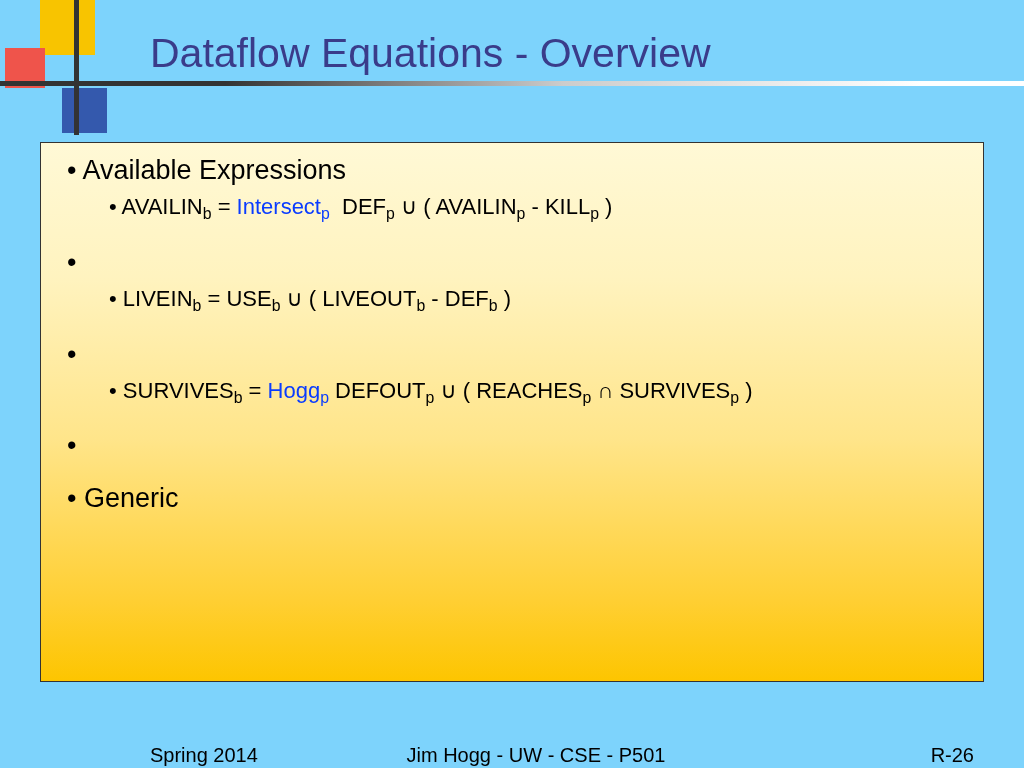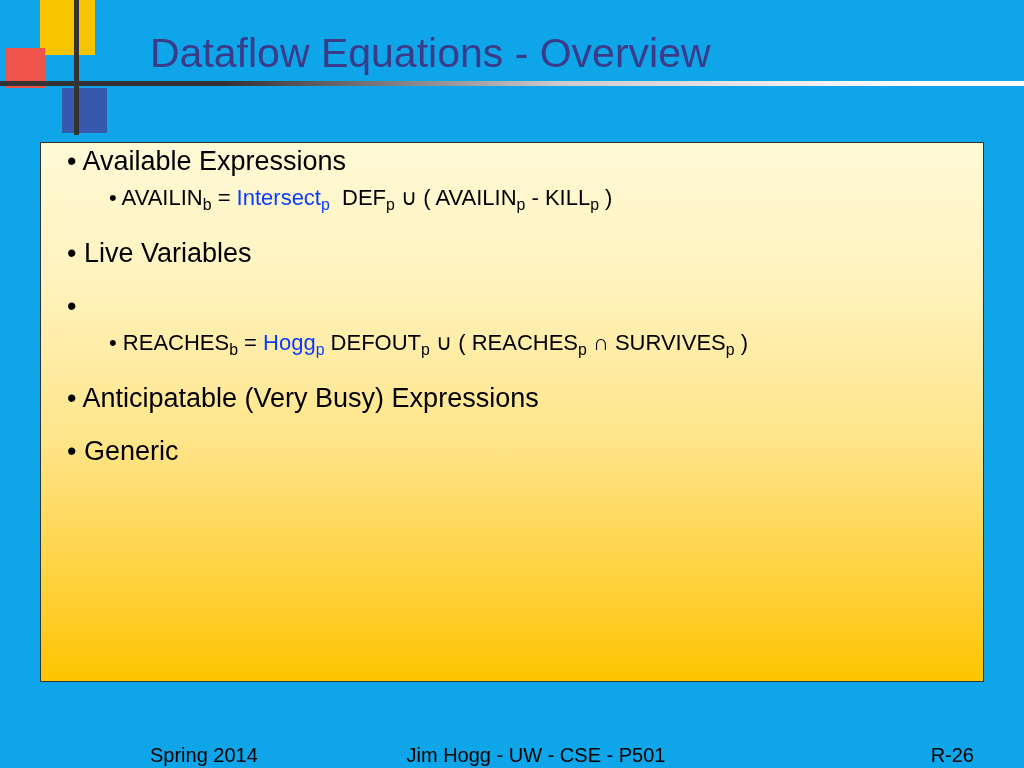--- a/index.html
+++ b/index.html
@@ -1,30 +1,30 @@
 <!DOCTYPE html>
 <html><head>
 <meta charset="utf-8">
 <style>
   * { box-sizing: border-box; margin: 0; padding: 0; }
   html, body { width: 1024px; height: 768px; font-family: Arial, Helvetica, sans-serif; background: #fff; overflow: hidden; }
-  .slide { position: relative; width: 1024px; height: 768px; background: #0ea5e9; }
+  .slide { position: relative; width: 1024px; height: 768px; background: #7dd3fc; }
   .logo { position: absolute; top: 0; left: 0; width: 130px; height: 130px; }
   .logo .sq-yell { position: absolute; top: 0; left: 40px; width: 55px; height: 55px; background: #f8c400; z-index: 1; }
   .logo .sq-red  { position: absolute; top: 48px; left: 5px; width: 40px; height: 40px; background: #ef544b; z-index: 1; }
   .logo .sq-blue { position: absolute; top: 88px; left: 62px; width: 45px; height: 45px; background: #3459ad; z-index: 1; }
   .logo .hline   { position: absolute; top: 81px; left: 0; height: 5px; width: 1024px;
                    background: linear-gradient(to right, #333 0%, #333 22%, #ccc 55%, #fff 90%); z-index: 3; }
   .logo .vline   { position: absolute; top: 0; left: 74px; width: 5px; height: 135px; background: #333; z-index: 3; }
   .title { position: absolute; top: 30px; left: 150px; font-size: 41px; color: #3a3c8a; font-family: Arial, sans-serif; }
   .content-box {
     position: absolute; top: 142px; left: 40px; width: 944px; height: 540px;
     border: 1px solid #333;
     background: linear-gradient(to bottom, #fff9d6 0%, #fff3bf 25%, #ffe58a 55%, #ffcf33 85%, #fdc500 100%);
-    padding: 3px 26px 8px 26px;
+    padding: 12px 26px 8px 26px;
   }
   .content-box ul.top { list-style: none; }
   .content-box ul.top > li { margin-bottom: 22px; font-size: 27px; color: #000; }
   .content-box ul.top > li::before { content: "• "; font-size: 27px; }
   .content-box ul.sub { list-style: none; margin-top: 6px; margin-left: 42px; }
   .content-box ul.sub > li { font-size: 22px; color: #000; line-height: 1.35; }
   .content-box ul.sub > li::before { content: "• "; font-size: 22px; }
   .op { color: #0a3cff; margin-top: 32px; }
   sub { font-size: 0.72em; vertical-align: sub; }
   .footer { position: absolute; bottom: 24px; left: 0; width: 1024px; font-size: 20px; color: #000; }
@@ -58,39 +58,48 @@
             <span>DEF</span><sub>p</sub>
             <span>∪</span>
             <span>( AVAILIN</span><sub>p</sub>
             <span>- KILL</span><sub>p</sub>
             <span>)</span>
           </li>
         </ul>
       </li>
 
       <li>
-        <span>Live Variables</span>
+        <ul class="sub">
+          <li>
+            <span>LIVEIN</span><sub>b</sub>
+            =
+            <span>USE</span><sub>b</sub>
+            <span>∪</span>
+            <span>( LIVEOUT</span><sub>b</sub>
+            <span>- DEF</span><sub>b</sub>
+            <span>)</span>
+          </li>
+        </ul>
       </li>
 
       <li>
         <ul class="sub">
           <li>
-            <span>REACHES</span><sub>b</sub>
+            <span>SURVIVES</span><sub>b</sub>
             = <span class="op"><span>Hogg</span><sub>p</sub></span>
             <span>DEFOUT</span><sub>p</sub>
             <span>∪</span>
             <span>( REACHES</span><sub>p</sub>
             <span>∩ SURVIVES</span><sub>p</sub>
             <span>)</span>
           </li>
         </ul>
       </li>
 
       <li>
-        <span>Anticipatable (Very Busy) Expressions</span>
       </li>
 
       <li>
         <span>Generic</span>
       </li>
 
     </ul>
   </div>
 
   <div class="footer">

